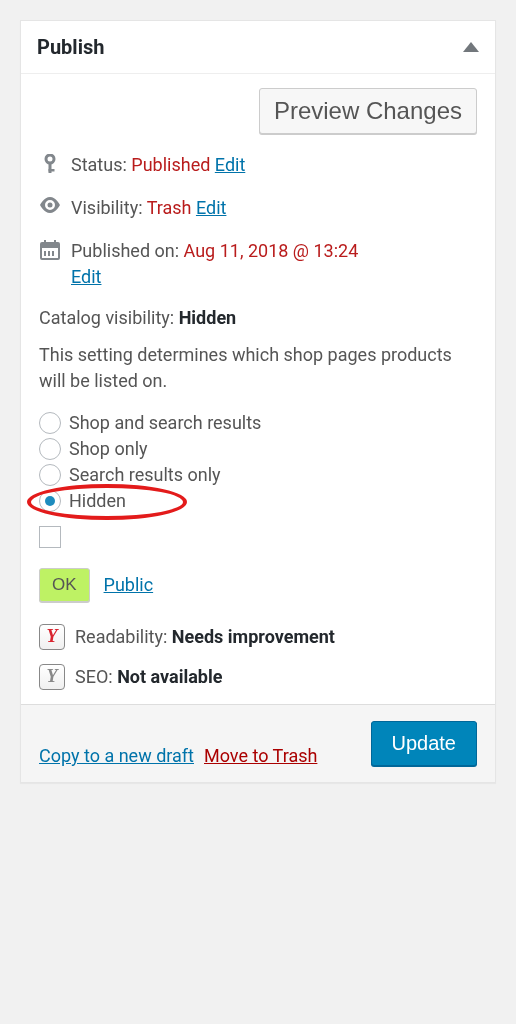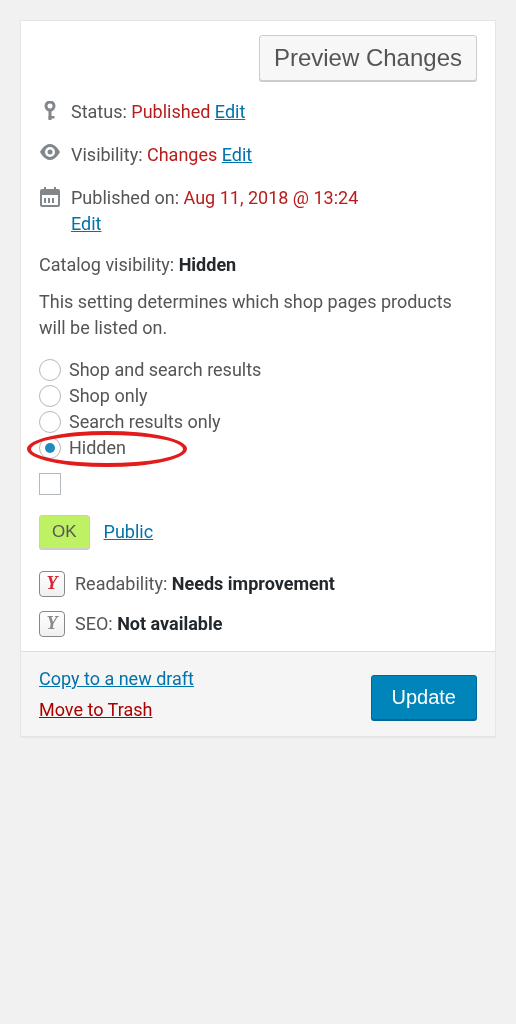--- a/index.html
+++ b/index.html
@@ -172,40 +172,44 @@
     .yoast-icon.red { color:#d9232e; }
     .yoast-icon.grey { color:#888; }
     .panel-footer {
       background:#f5f5f5;
       border-top:1px solid #ddd;
       padding: 16px 18px;
       display:flex;
       justify-content:space-between;
       align-items:flex-end;
     }
-    .footer-links { display:flex; flex-direction:column; gap:10px; }
+    .footer-links { display:flex; flex-direction:row; gap:10px; }
     .footer-links .link { font-size:18px; }
     .link-red { color:#a00; text-decoration:underline; cursor:pointer; font-size:18px; }
     .btn-primary {
       background:#0085ba;
       border:1px solid #006799;
       border-radius:3px;
       color:#fff;
       font-size:20px;
       font-weight:500;
       padding:10px 20px;
       cursor:pointer;
       box-shadow: 0 1px 0 #006799;
     }
     svg { display:block; }
   </style>
 </head>
 <body>
 
 <div class="panel">
+  <div class="panel-header">
+    <h3>Publish</h3>
+    <span class="collapse-arrow"></span>
+  </div>
 
   <div class="panel-body">
     <div class="preview-row">
       <button class="btn-secondary">Preview Changes</button>
     </div>
 
     <div class="meta-row">
       <span class="icon-wrap">
         <svg width="14" height="22" viewBox="0 0 14 22" fill="currentColor">
             <circle cx="7" cy="5" r="4" fill="none" stroke="currentColor" stroke-width="3"></circle>
@@ -222,21 +226,21 @@
 
     <div class="meta-row">
       <span class="icon-wrap">
         <svg width="22" height="16" viewBox="0 0 22 16" fill="currentColor">
             <path d="M11 0C5 0 1 8 1 8s4 8 10 8 10-8 10-8S17 0 11 0zm0 13a5 5 0 110-10 5 5 0 010 10z"></path>
             <circle cx="11" cy="8" r="2.5"></circle>
           </svg>
       </span>
       <div class="text">
         <span>Visibility:</span>
-        <b>Changes</b>
+        <b>Trash</b>
         <span class="link">Edit</span>
       </div>
     </div>
 
     <div class="meta-row">
       <span class="icon-wrap">
         <svg width="20" height="20" viewBox="0 0 20 20" fill="currentColor">
             <rect x="1" y="3" width="18" height="16" rx="1" fill="none" stroke="currentColor" stroke-width="2"></rect>
             <rect x="1" y="3" width="18" height="5"></rect>
             <rect x="4" y="0" width="2" height="5"></rect>

